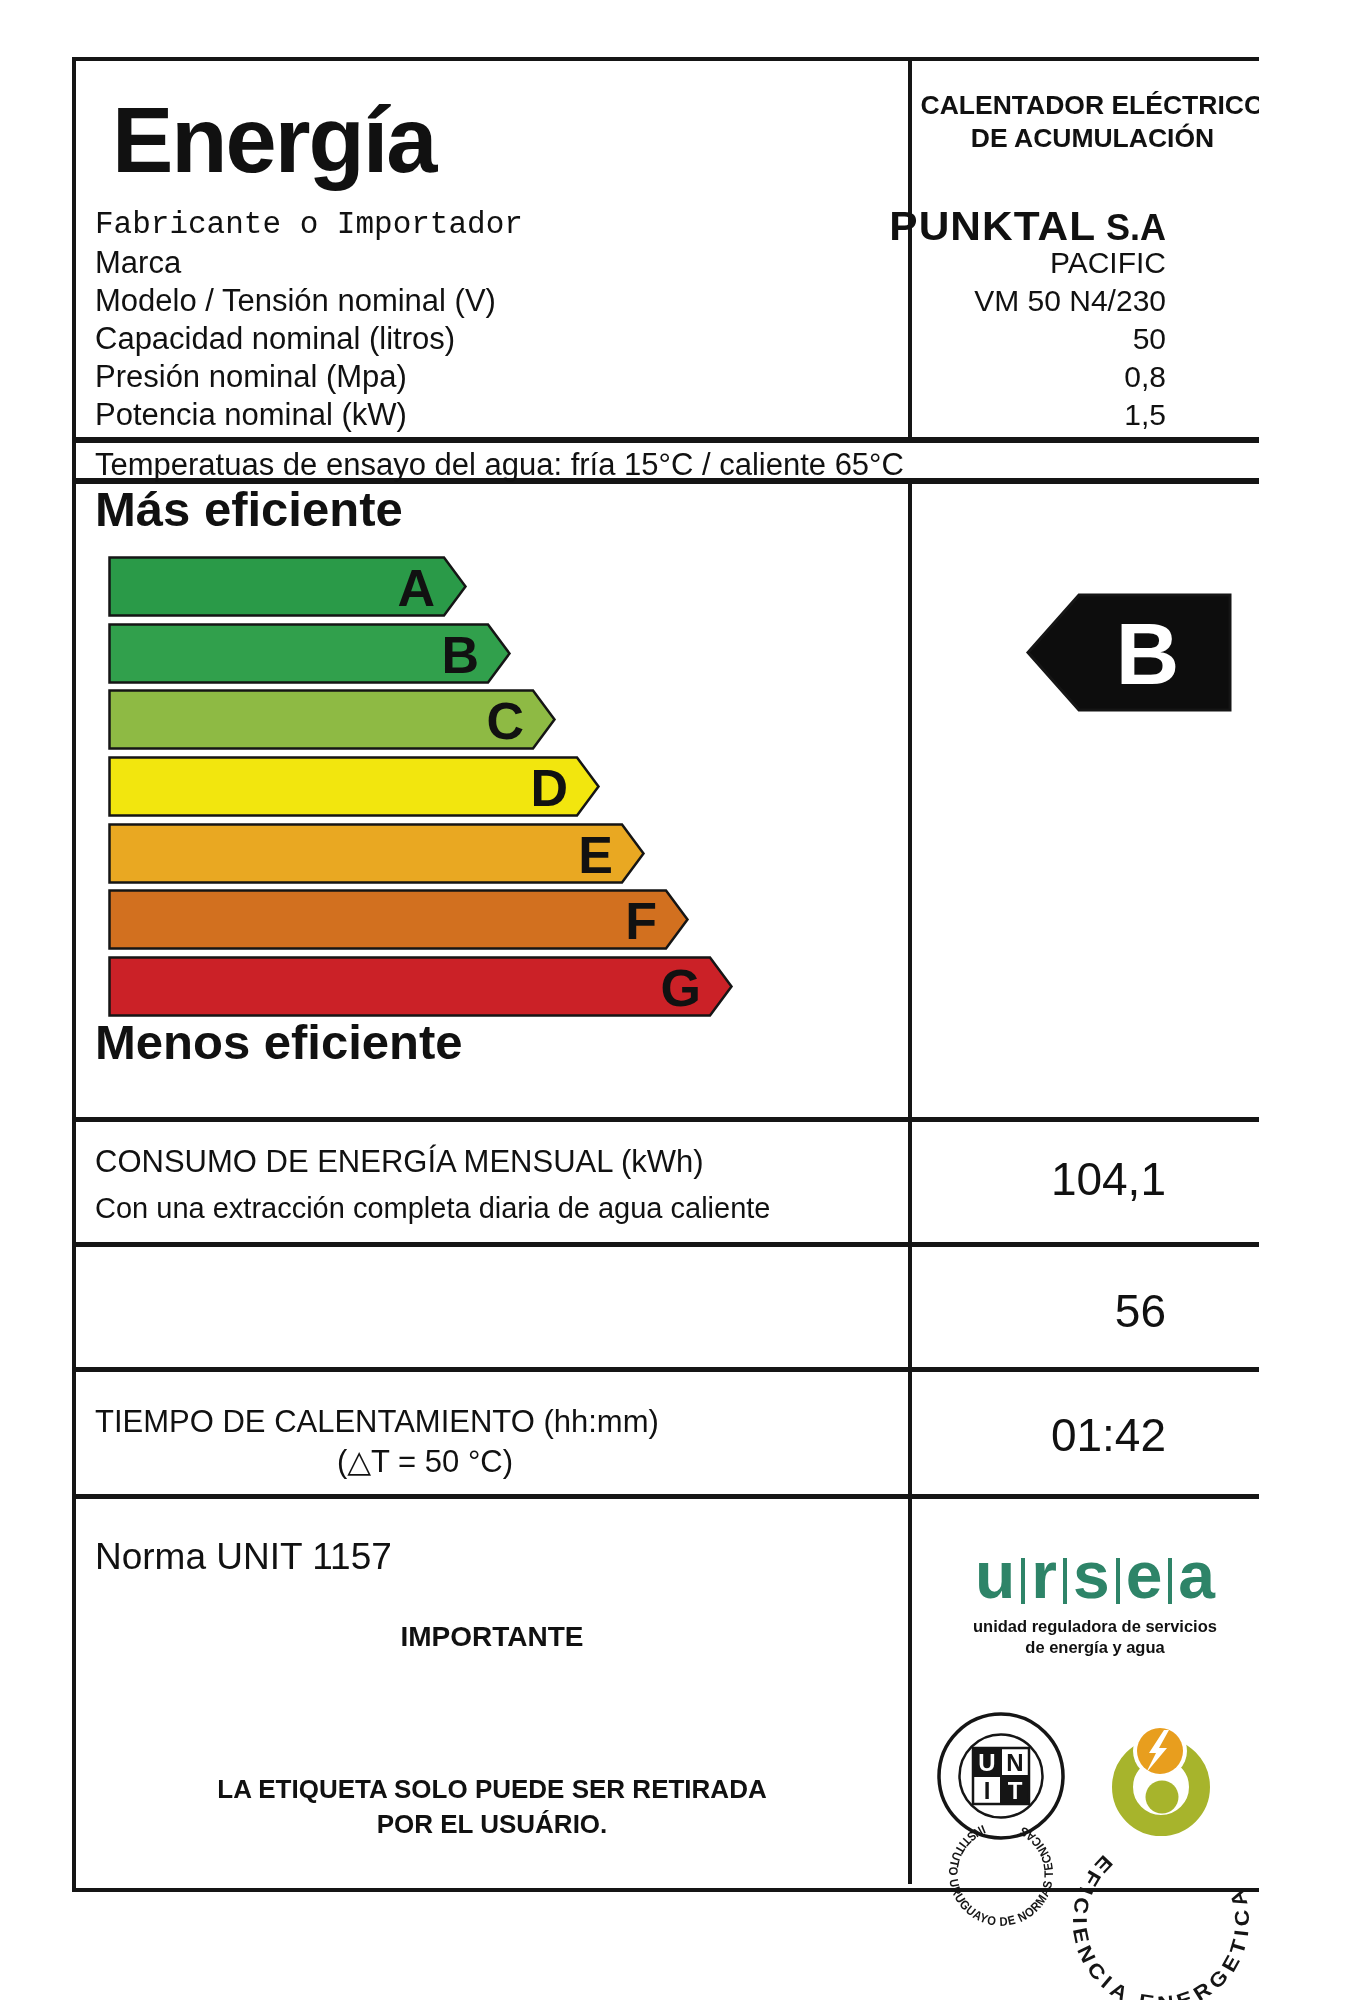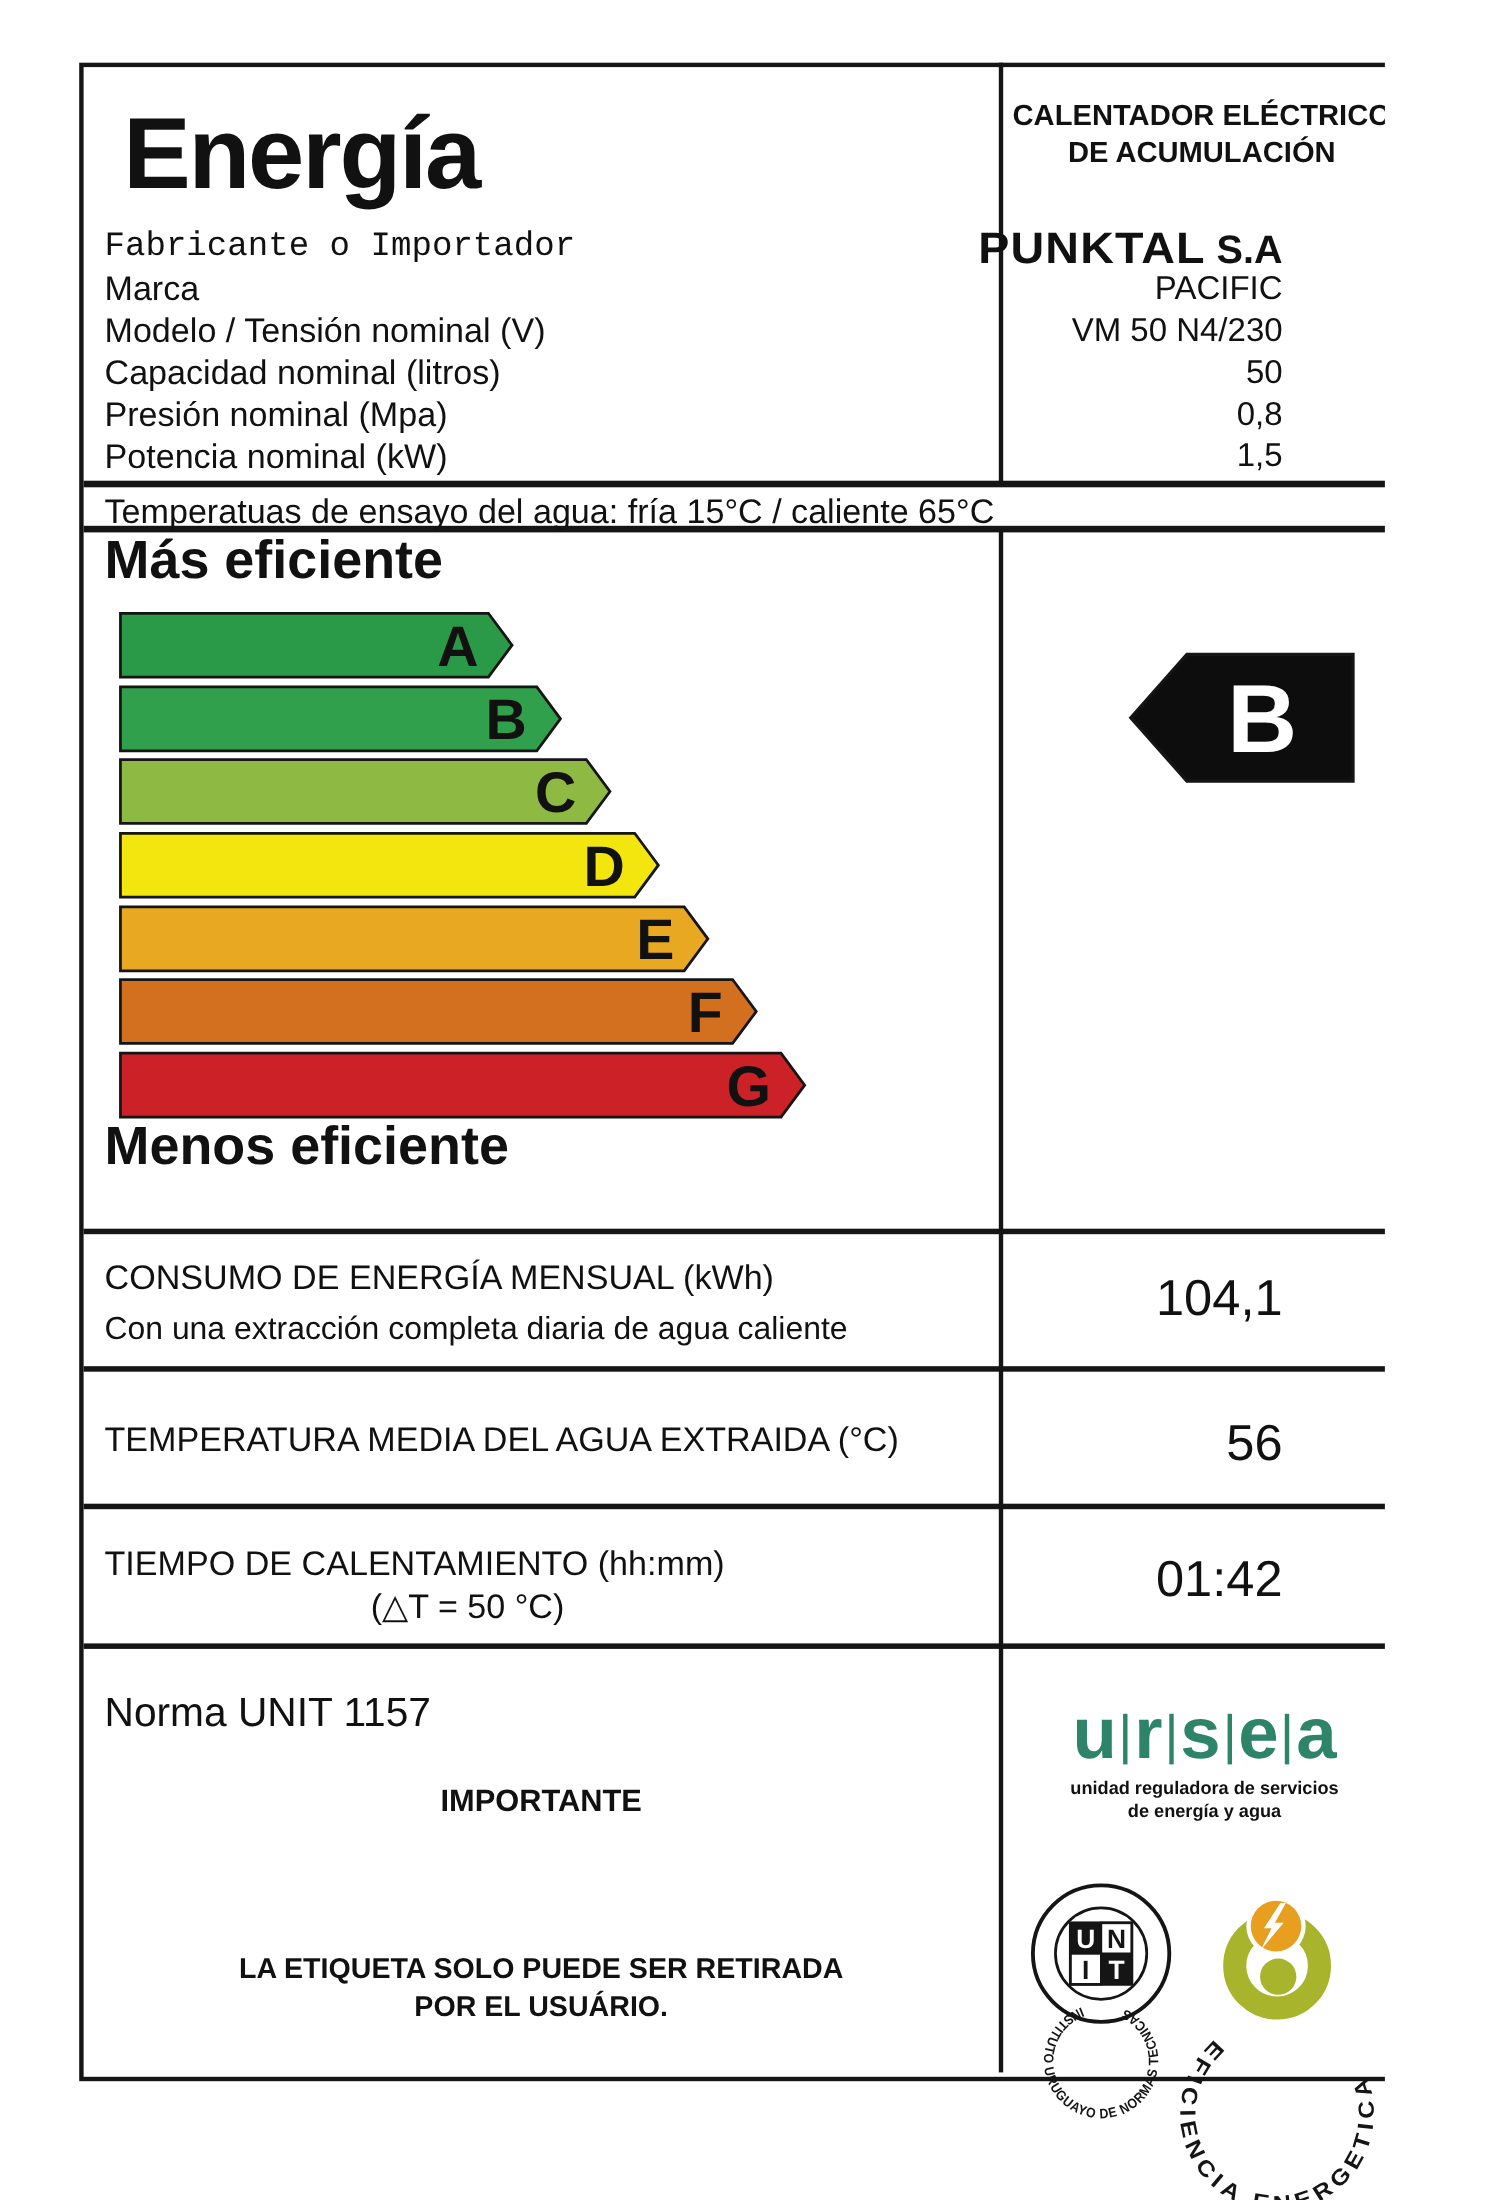--- a/index.html
+++ b/index.html
@@ -112,21 +112,20 @@
 
   <svg class="abs" style="left:1024px;top:591px;" width="210" height="123" viewBox="0 0 210 123">
     <polygon points="4,61.5 55,4 206,4 206,119 55,119" stroke="#151515" stroke-width="3" fill="#0d0d0d"></polygon>
   </svg>
   <div class="abs rating-letter">B</div>
 
   <div class="abs metric-label" style="top:1144px;">CONSUMO DE ENERGÍA MENSUAL (kWh)</div>
   <div class="abs metric-sub" style="top:1192px;">Con una extracción completa diaria de agua caliente</div>
   <div class="abs metric-value" style="top:1152px;">104,1</div>
 
-  <div class="abs metric-label" style="top:1291px;">TEMPERATURA MEDIA DEL AGUA EXTRAIDA (°C)</div>
   <div class="abs metric-value" style="top:1284px;">56</div>
 
   <div class="abs metric-label" style="top:1404px;">TIEMPO DE CALENTAMIENTO (hh:mm)</div>
   <div class="abs metric-sub-center" style="top:1443px;">(△T = 50 °C)</div>
   <div class="abs metric-value" style="top:1408px;">01:42</div>
 
   <div class="abs norma">Norma UNIT 1157</div>
   <div class="abs warn importante">IMPORTANTE</div>
   <div class="abs warn warn-line" style="top:1774px;">LA ETIQUETA  SOLO PUEDE SER RETIRADA</div>
   <div class="abs warn warn-line" style="top:1809px;">POR EL USUÁRIO.</div>

